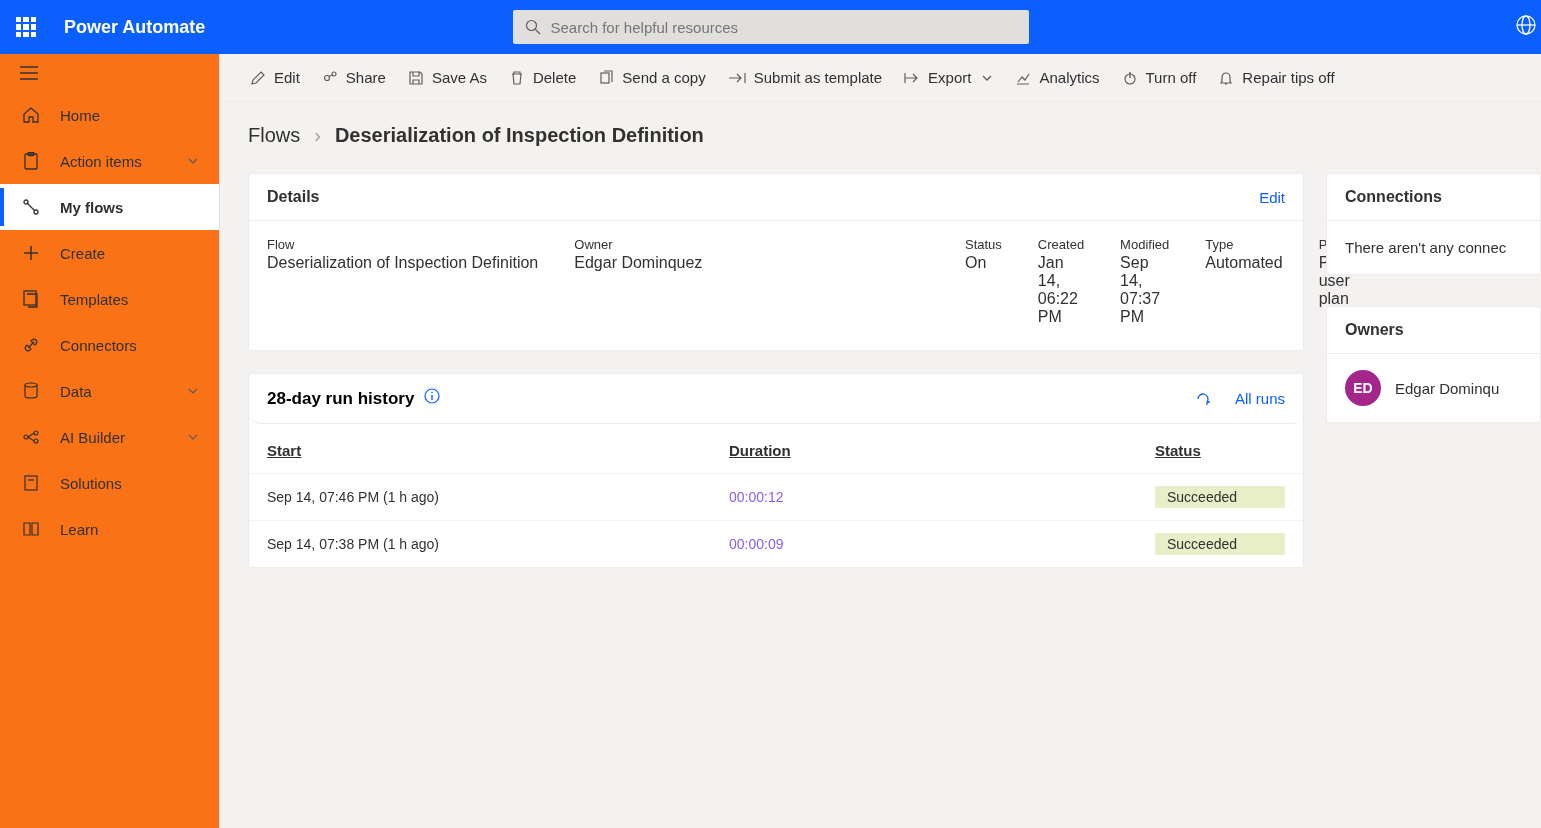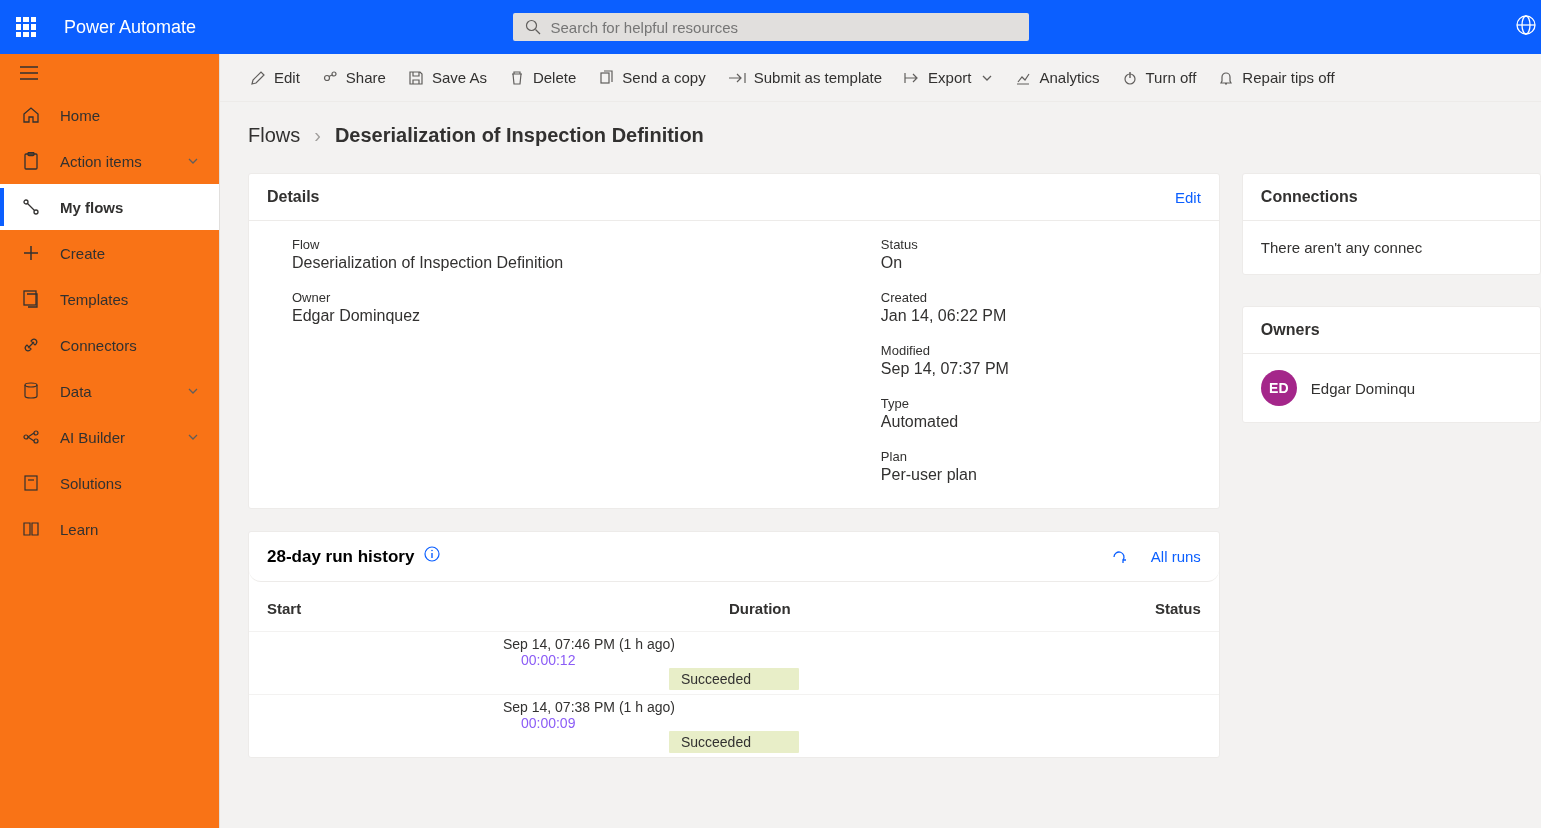--- a/index.html
+++ b/index.html
@@ -10,22 +10,22 @@
   height: 54px;
   background: #0b5fff;
   display: flex;
   align-items: center;
   padding: 0 16px;
   color: #fff;
   position: relative;
 }
 .waffle { width: 20px; height: 20px; display: grid; grid-template-columns: repeat(3,1fr); grid-template-rows: repeat(3,1fr); gap: 2px; margin-right: 28px; cursor: pointer; }
 .waffle span { background: #fff; }
-.brand { font-size: 18px; font-weight: 400; }
-.search-box { position: absolute; left: 50%; transform: translateX(-50%); width: 516px; height: 28px; background: #e1dfdd; border-radius: 2px; display: flex; align-items: center; padding: 0 12px; color: #605e5c; }
+.brand { font-size: 18px; font-weight: 700; }
+.search-box { position: absolute; left: 50%; transform: translateX(-50%); width: 516px; height: 34px; background: #e1dfdd; border-radius: 2px; display: flex; align-items: center; padding: 0 12px; color: #605e5c; }
 .search-box svg { margin-right: 10px; }
 .search-box input { border: none; outline: none; background: transparent; flex: 1; font-size: 15px; color: #323130; }
 .globe-slot { position: absolute; right: 4px; top: 14px; color: #fff; }
 
 
 .layout { display: flex; height: calc(100% - 54px); }
 
 
 .sidebar { width: 220px; background: #f97316; border-right: 1px solid #e1dfdd; display: flex; flex-direction: column; }
 .hamburger { padding: 12px 20px; cursor: pointer; }
@@ -51,35 +51,35 @@
 .content-row { display: flex; padding: 18px 0 0 28px; gap: 22px; overflow: auto; }
 .col-left { width: 1064px; display: flex; flex-direction: column; gap: 22px; }
 .col-right { display: flex; flex-direction: column; gap: 31px; width: 400px; }
 
 .card { background: #fff; border: 1px solid #edebe9; border-radius: 3px; }
 .card-header { display: flex; align-items: center; padding: 14px 18px; border-bottom: 1px solid #edebe9; font-size: 16px; font-weight: 600; color: #323130; }
 .card-header .link { margin-left: auto; font-weight: 400; color: #0b5fff; font-size: 15px; cursor: pointer; }
 .card-body { padding: 16px 18px 24px 18px; }
 
 .details-grid { display: flex; gap: 40px; }
-.details-col { display: flex; flex-direction: column; gap: 18px; margin-left: 25px; }
+.details-col { display: flex; flex-direction: row; gap: 36px; }
 .details-col.left { flex: 1; }
 .field-label { font-size: 13px; color: #323130; font-weight: 400; }
 .field-value { font-size: 16px; color: #323130; margin-top: 2px; }
 
 .run-header { display: flex; align-items: center; padding: 14px 18px; font-size: 17px; font-weight: 600; gap: 10px; border-bottom: 1px solid #edebe9; border-radius: 12px; }
 .run-header .info-icon { color: #0b5fff; }
 .run-header .allruns { margin-left: auto; display: flex; align-items: center; gap: 24px; color: #0b5fff; font-weight: 400; font-size: 15px; cursor: pointer; }
 
 .run-table { width: 100%; }
-.run-th { display: flex; padding: 18px 18px 14px 18px; font-weight: 600; font-size: 15px; color: #323130; }
+.run-th { display: flex; padding: 18px 18px 14px 18px; font-weight: 600; font-size: 15px; color: #323130; text-decoration: underline; }
 .run-th .c1 { width: 462px; }
 .run-th .c2 { width: 426px; }
 .run-th .c3 { flex: 1; }
-.run-row { display: flex; align-items: center; padding: 4px 18px; font-size: 14px; color: #323130; border-top: 1px solid #f3f2f1; flex-direction: column; }
+.run-row { display: flex; align-items: center; padding: 12px 18px; font-size: 14px; color: #323130; border-top: 1px solid #f3f2f1; }
 .run-row .c1 { width: 462px; }
 .run-row .c2 { width: 426px; color: #8b5cf6; }
 .run-row .c3 { flex: 1; }
 .status-badge { display: inline-block; background: #e8eec8; color: #323130; padding: 3px 12px; border-radius: 1px; width: 130px;}
 
 .conn-body { padding: 18px 18px; font-size: 15px; color: #323130; }
 
 .owner-row { display: flex; align-items: center; gap: 14px; padding: 16px 18px; }
 .avatar { width: 36px; height: 36px; border-radius: 50%; background: #a4268a; color: #fff; display: flex; align-items: center; justify-content: center; font-size: 14px; font-weight: 600; }
 .owner-name { font-size: 15px; color: #323130; }

